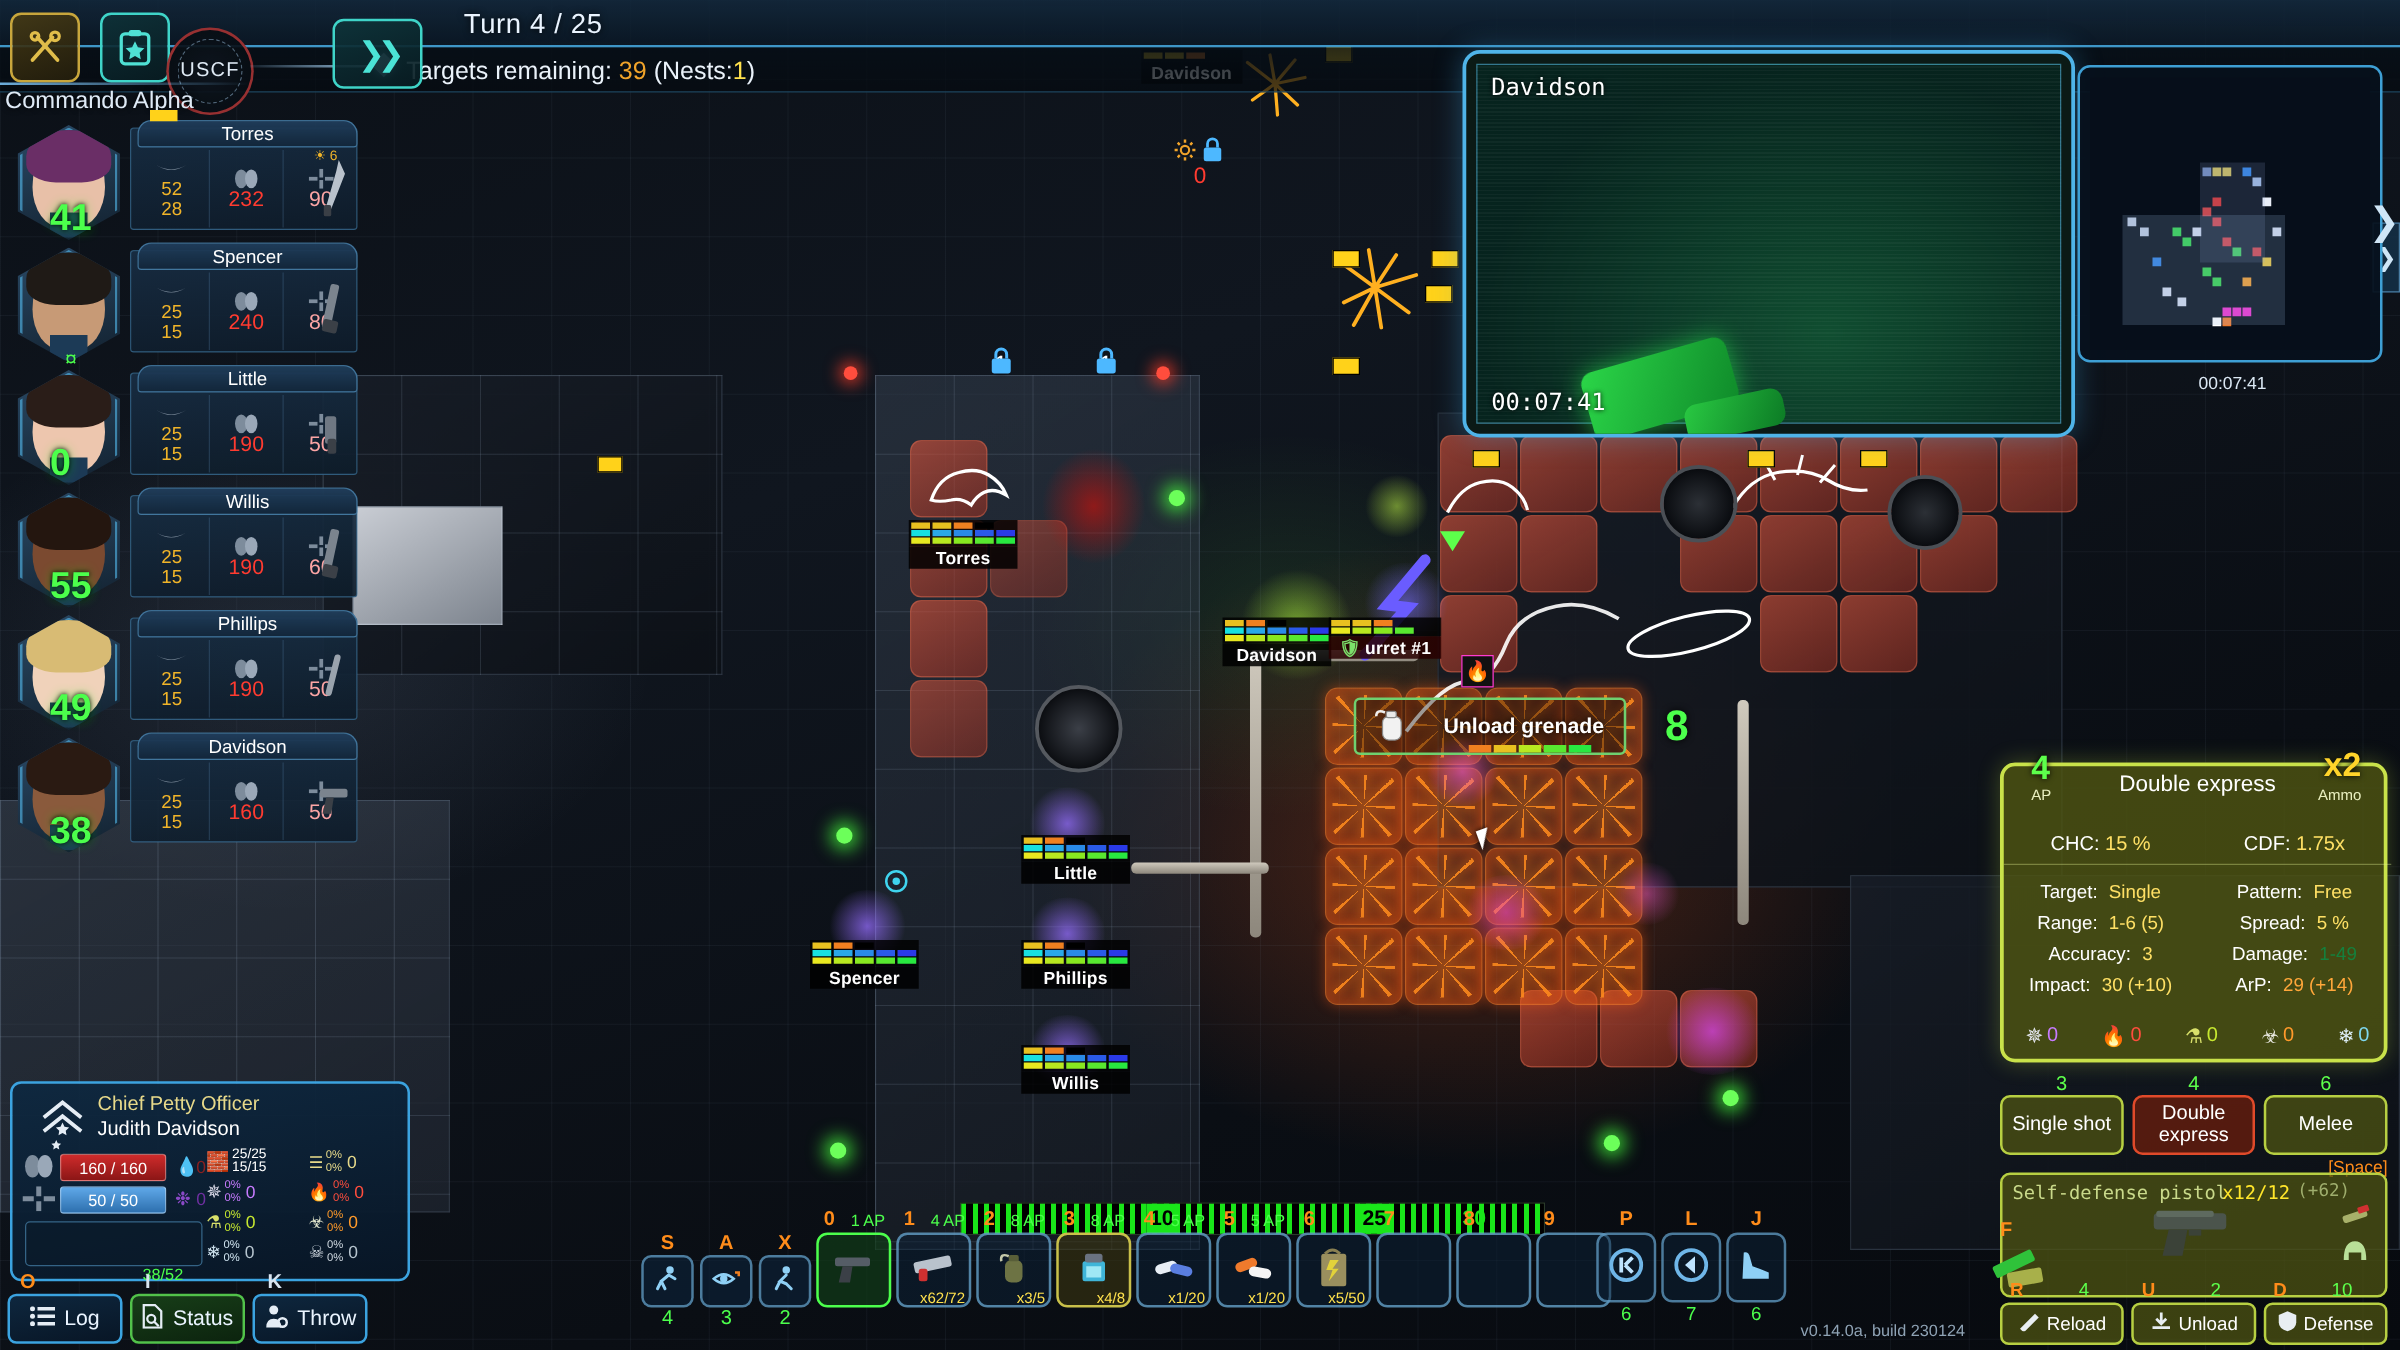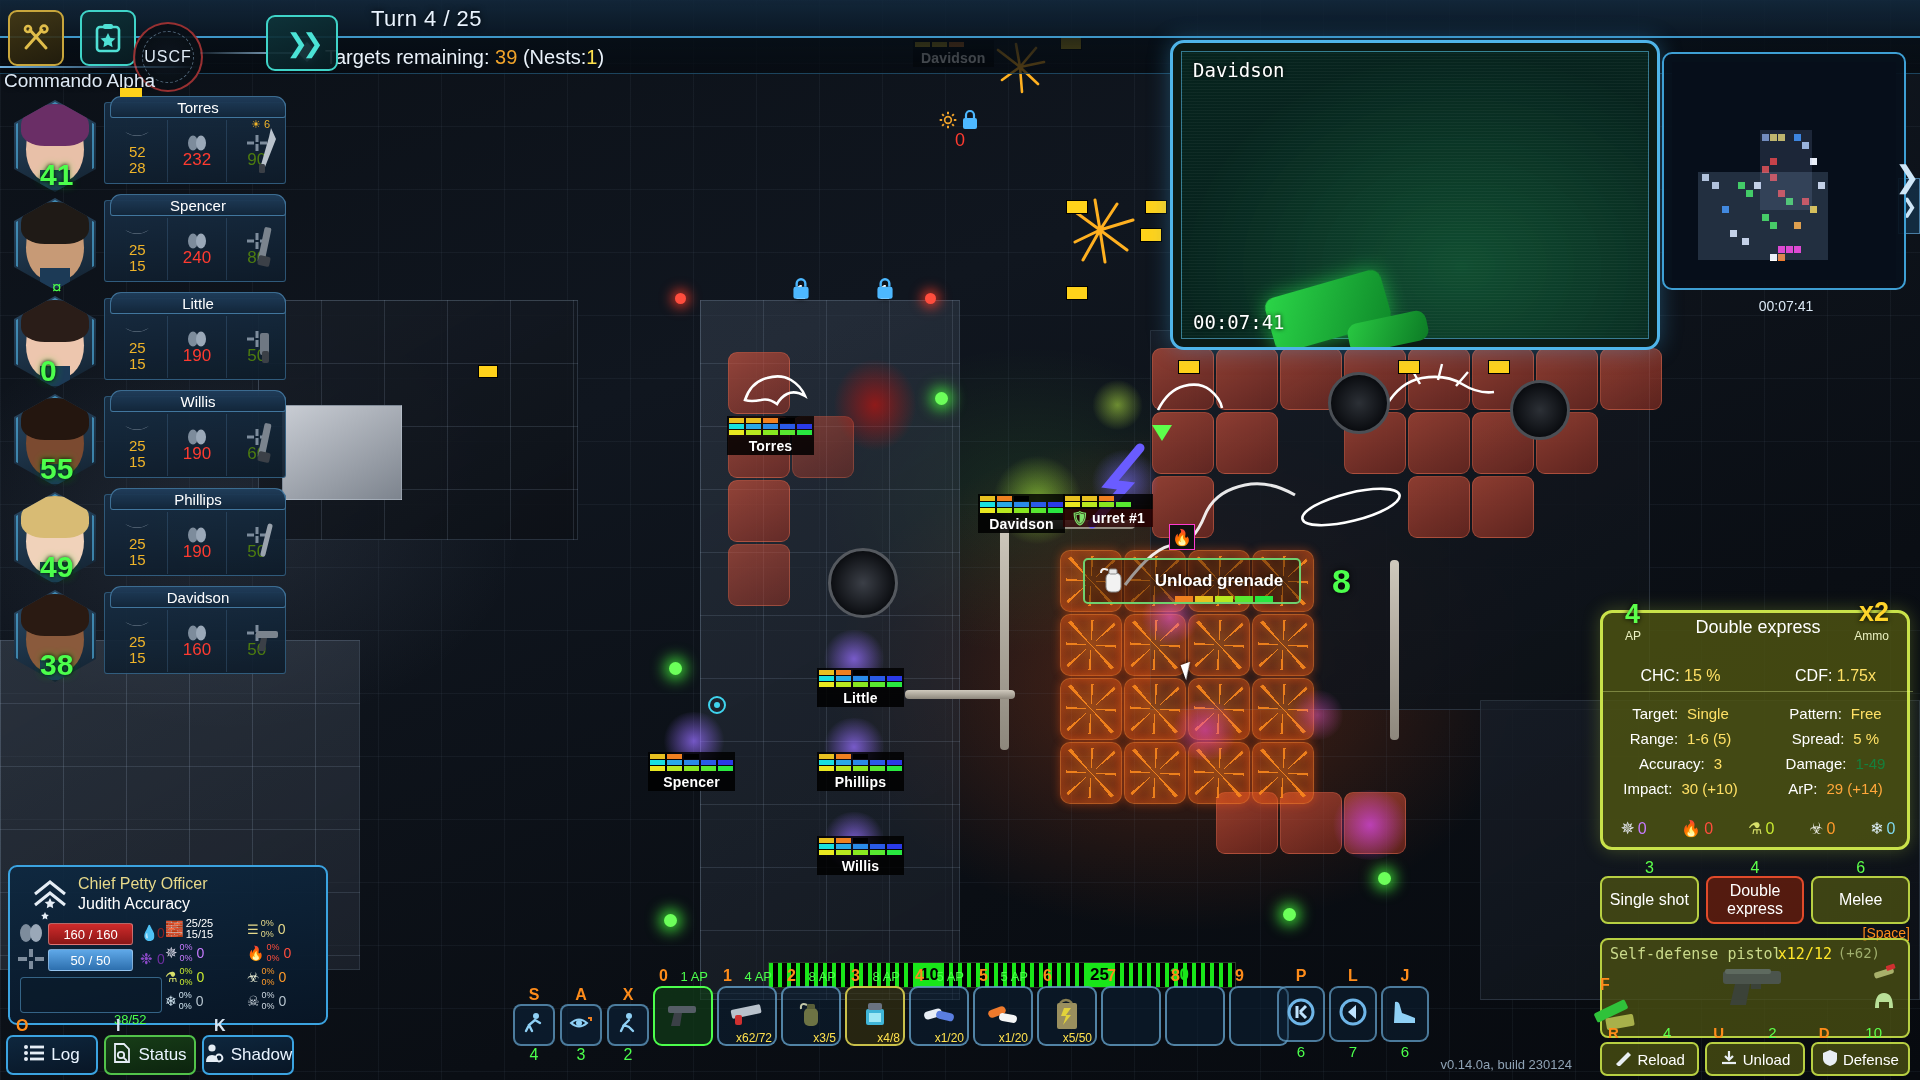--- a/index.html
+++ b/index.html
@@ -173,21 +173,21 @@
     border:1px solid rgba(95,165,215,.55); border-radius:11px 11px 3px 3px;
     text-align:center; font-size:15px; color:#ffffff; z-index:3;
   }
   .sq-stats{ position:absolute; left:108px; top:24px; display:flex; width:178px; height:62px; }
   .statcol{ flex:1; display:flex; flex-direction:column; align-items:center; justify-content:center;
             border-right:1px solid rgba(90,140,185,.25); position:relative;}
   .statcol:last-child{ border-right:0; }
   .statcol .ico{ height:18px; display:flex; align-items:center; justify-content:center; }
   .statcol .v1{ font-size:15px; color:#f0b429; line-height:16px;}
   .statcol .v2{ font-size:15px; line-height:16px;}
-  .v-red{ color:#ff3b30; } .v-blue{ color:#4d7c0f; } .v-amber{ color:#f0b429; }
+  .v-red{ color:#ff3b30; } .v-blue{ color:#fca5a5; } .v-amber{ color:#f0b429; }
   .sq-badge{ position:absolute; left:120px; top:-8px; width:22px; height:9px; background:#ffd21a; z-index:4;}
   .sq-sun{ position:absolute; right:16px; top:-2px; font-size:11px; color:#f0b429; z-index:4;}
   .sq-weap{ position:absolute; right:4px; top:24px; width:36px; height:60px;
             display:flex; align-items:center; justify-content:center; }
   .sq-mark{ position:absolute; left:52px; top:84px; color:#4cff4c; font-size:17px; z-index:6;}
 
   
   .statuspanel{
     position:absolute; left:8px; top:865px; width:320px; height:160px;
     background:linear-gradient(170deg, rgba(14,40,64,.95), rgba(8,22,38,.97));
@@ -1176,21 +1176,21 @@
       <svg width="38" height="42" viewBox="0 0 38 42">
           <g fill="none" stroke="#e5edf5" stroke-width="3">
         <path d="M4 16 L19 4 L34 16"></path>
             <path d="M4 27 L19 15 L34 27"></path>
           </g>
         <path d="M19 20 l1.6 3.4 3.7.5-2.7 2.6.6 3.7L19 28.4l-3.2 1.8.6-3.7-2.7-2.6 3.7-.5z" fill="#e5edf5"></path>
         <path d="M14 34 l1.2 2.5 2.7.4-2 1.9.5 2.7-2.4-1.3-2.4 1.3.5-2.7-2-1.9 2.7-.4z" fill="#e5edf5"></path>
         </svg>
     </div>
     <div class="sp-rank">Chief Petty Officer</div>
-    <div class="sp-name">Judith Accuracy</div>
+    <div class="sp-name">Judith Davidson</div>
 
     <div style="position:absolute;left:8px;top:56px;width:26px;height:20px;">
       <svg width="26" height="20" viewBox="0 0 26 20">
           <ellipse cx="8" cy="10" rx="6" ry="9" fill="#7d8c9c"></ellipse>
           <ellipse cx="18" cy="10" rx="6" ry="9" fill="#9aa8b8"></ellipse>
         </svg>
     </div>
     <div style="position:absolute;left:8px;top:82px;width:26px;height:20px;">
       <svg width="26" height="20" viewBox="0 0 26 20">
           <g fill="#7d8c9c">
@@ -1301,21 +1301,21 @@
           </svg></span>
       <span>Status</span>
     </div>
     <div class="bbtn" style="position:relative;">
       <span class="hotkey" style="left:10px;top:-20px;color:#d8e4f0;">K</span>
       <span><svg width="20" height="20" viewBox="0 0 20 20">
             <circle cx="8" cy="5" r="3.6" fill="#e5edf5"></circle>
             <path d="M2 19 q0-7 6-7 q6 0 6 7z" fill="#e5edf5"></path>
             <circle cx="15" cy="15" r="3.4" fill="none" stroke="#e5edf5" stroke-width="2"></circle>
           </svg></span>
-      <span>Shadow</span>
+      <span>Throw</span>
     </div>
   </div>
 
   <div class="movebar">
     <div class="movecell">
       <span class="hk">S</span>
       <span><svg width="22" height="22" viewBox="0 0 22 22">
             <circle cx="13" cy="4" r="3" fill="#8fd0f5"></circle>
             <path d="M12 8 L6 13 L9 19 M12 8 L17 11 M6 13 L3 19" stroke="#8fd0f5" stroke-width="2.4" fill="none" stroke-linecap="round"></path>
           </svg></span>

